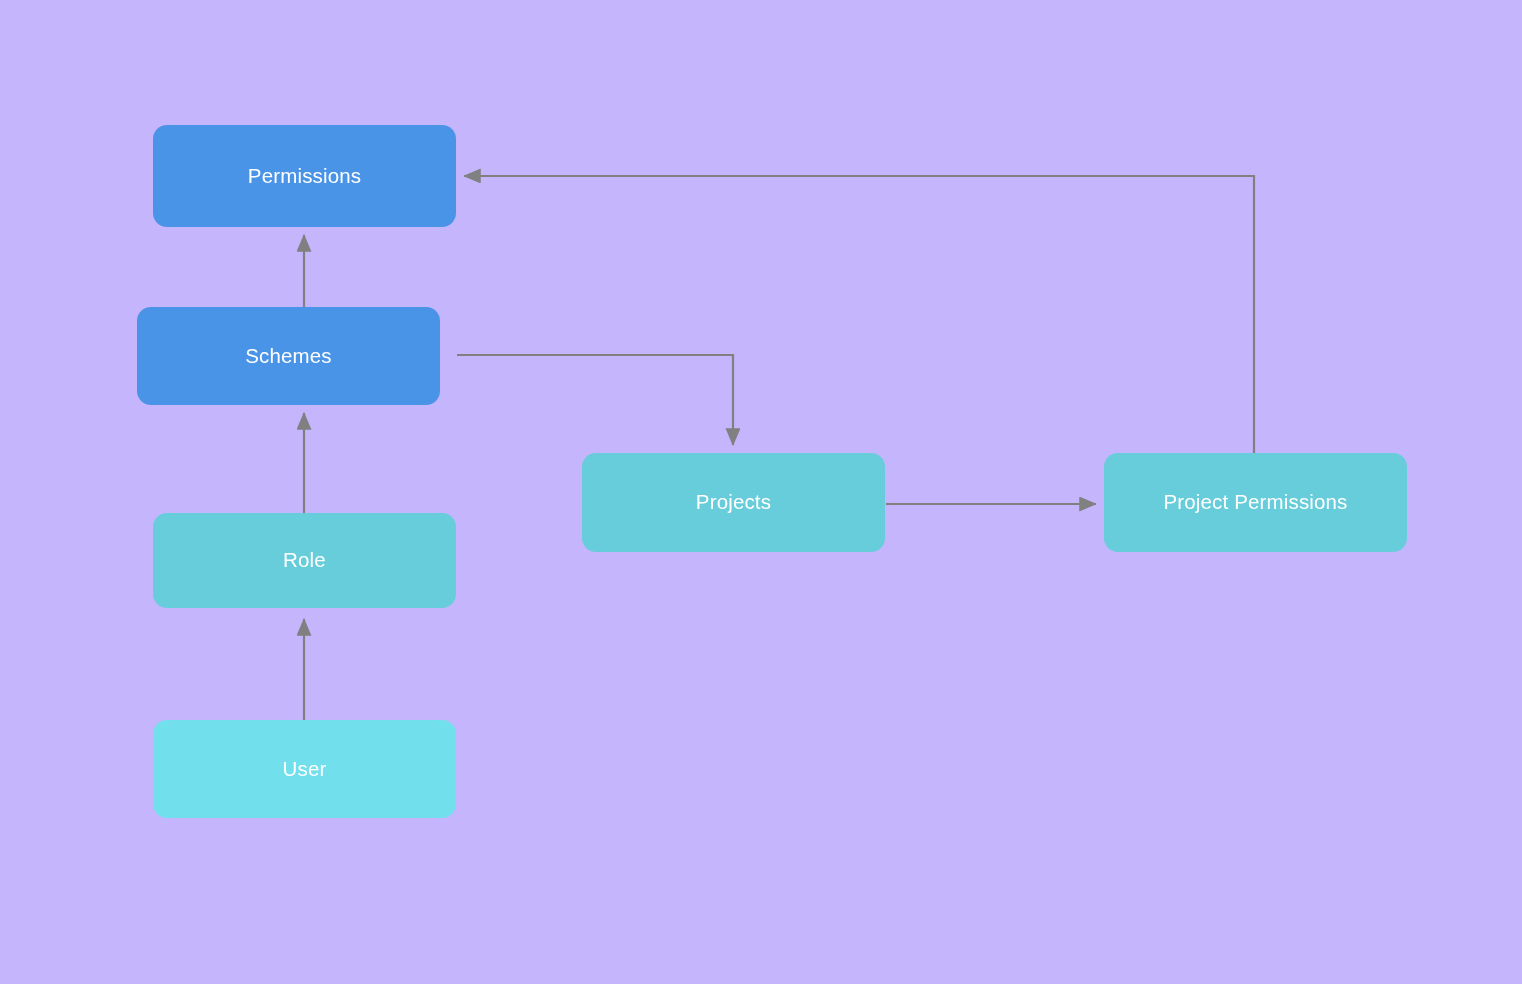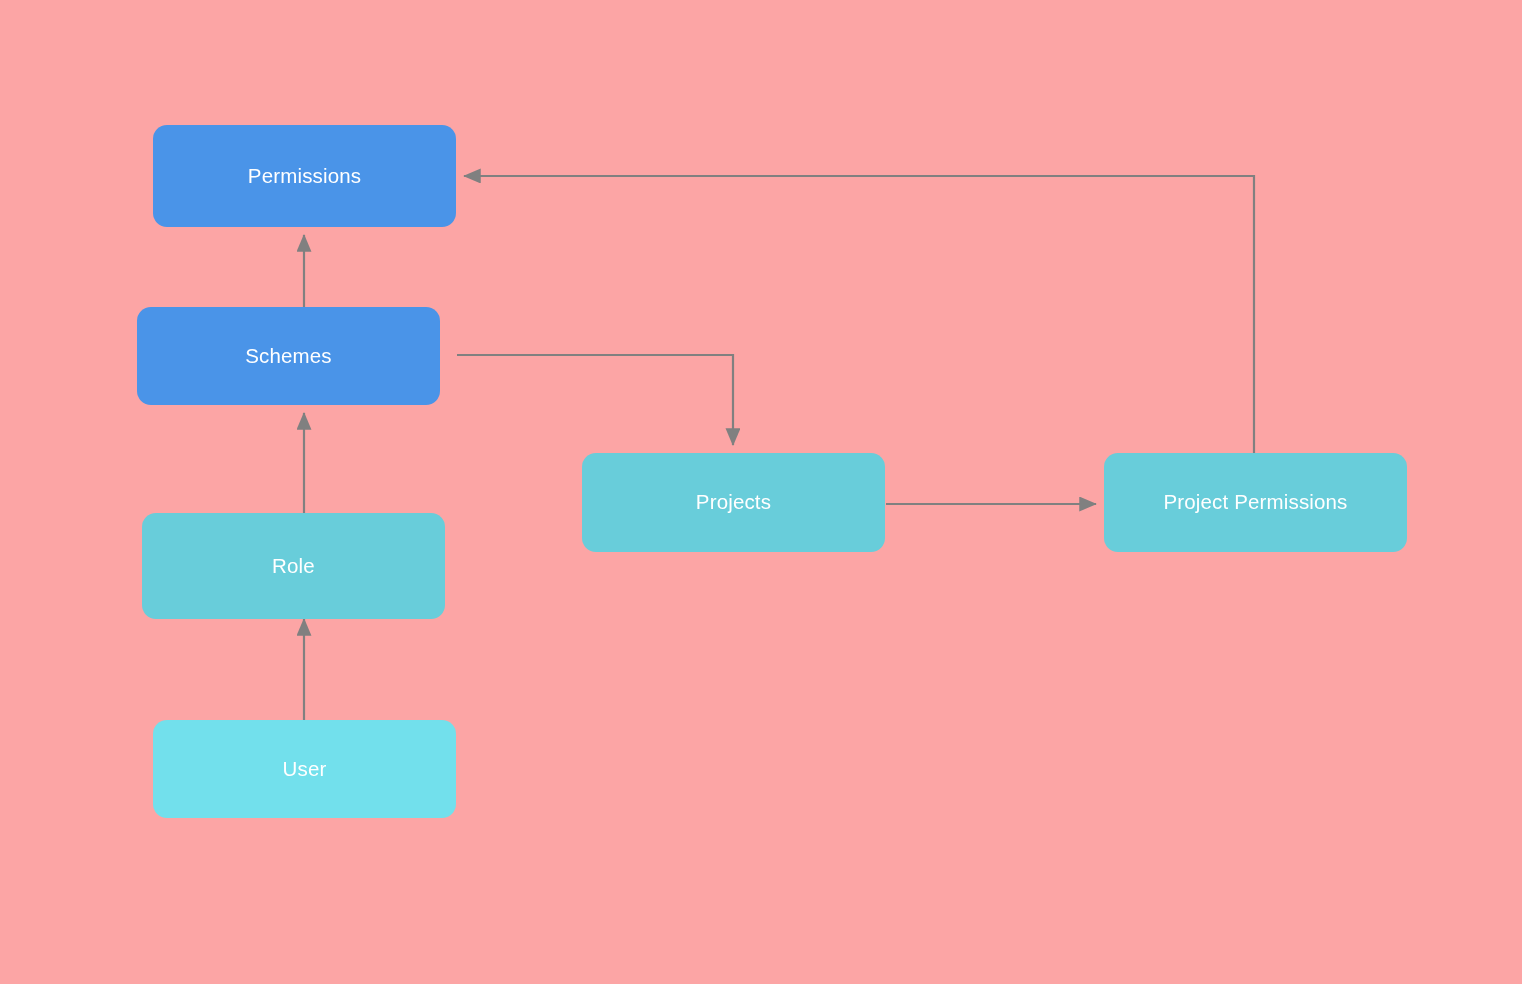--- a/index.html
+++ b/index.html
@@ -8,21 +8,21 @@
     padding: 0;
     background: #ffffff;
   }
   body {
     font-family: "Liberation Sans", sans-serif;
   }
   #canvas {
     position: relative;
     width: 1522px;
     height: 984px;
-    background: #fca5a5;
+    background: #c4b5fd;
     overflow: hidden;
   }
   .edges {
     position: absolute;
     left: 0;
     top: 0;
     width: 1522px;
     height: 984px;
     pointer-events: none;
   }
@@ -84,21 +84,21 @@
   </svg>
 
   <div class="node" style="left:153px; top:125px; width:303px; height:102px; background:#4a94e8;">
     <span class="node-label">Permissions</span>
   </div>
 
   <div class="node" style="left:137px; top:307px; width:303px; height:98px; background:#4a94e8;">
     <span class="node-label">Schemes</span>
   </div>
 
-  <div class="node" style="left:142px; top:513px; width:303px; height:106px; background:#68cdda;">
+  <div class="node" style="left:153px; top:513px; width:303px; height:95px; background:#68cdda;">
     <span class="node-label">Role</span>
   </div>
 
   <div class="node" style="left:153px; top:720px; width:303px; height:98px; background:#72e0ec;">
     <span class="node-label">User</span>
   </div>
 
   <div class="node" style="left:582px; top:453px; width:303px; height:99px; background:#68cdda;">
     <span class="node-label">Projects</span>
   </div>

